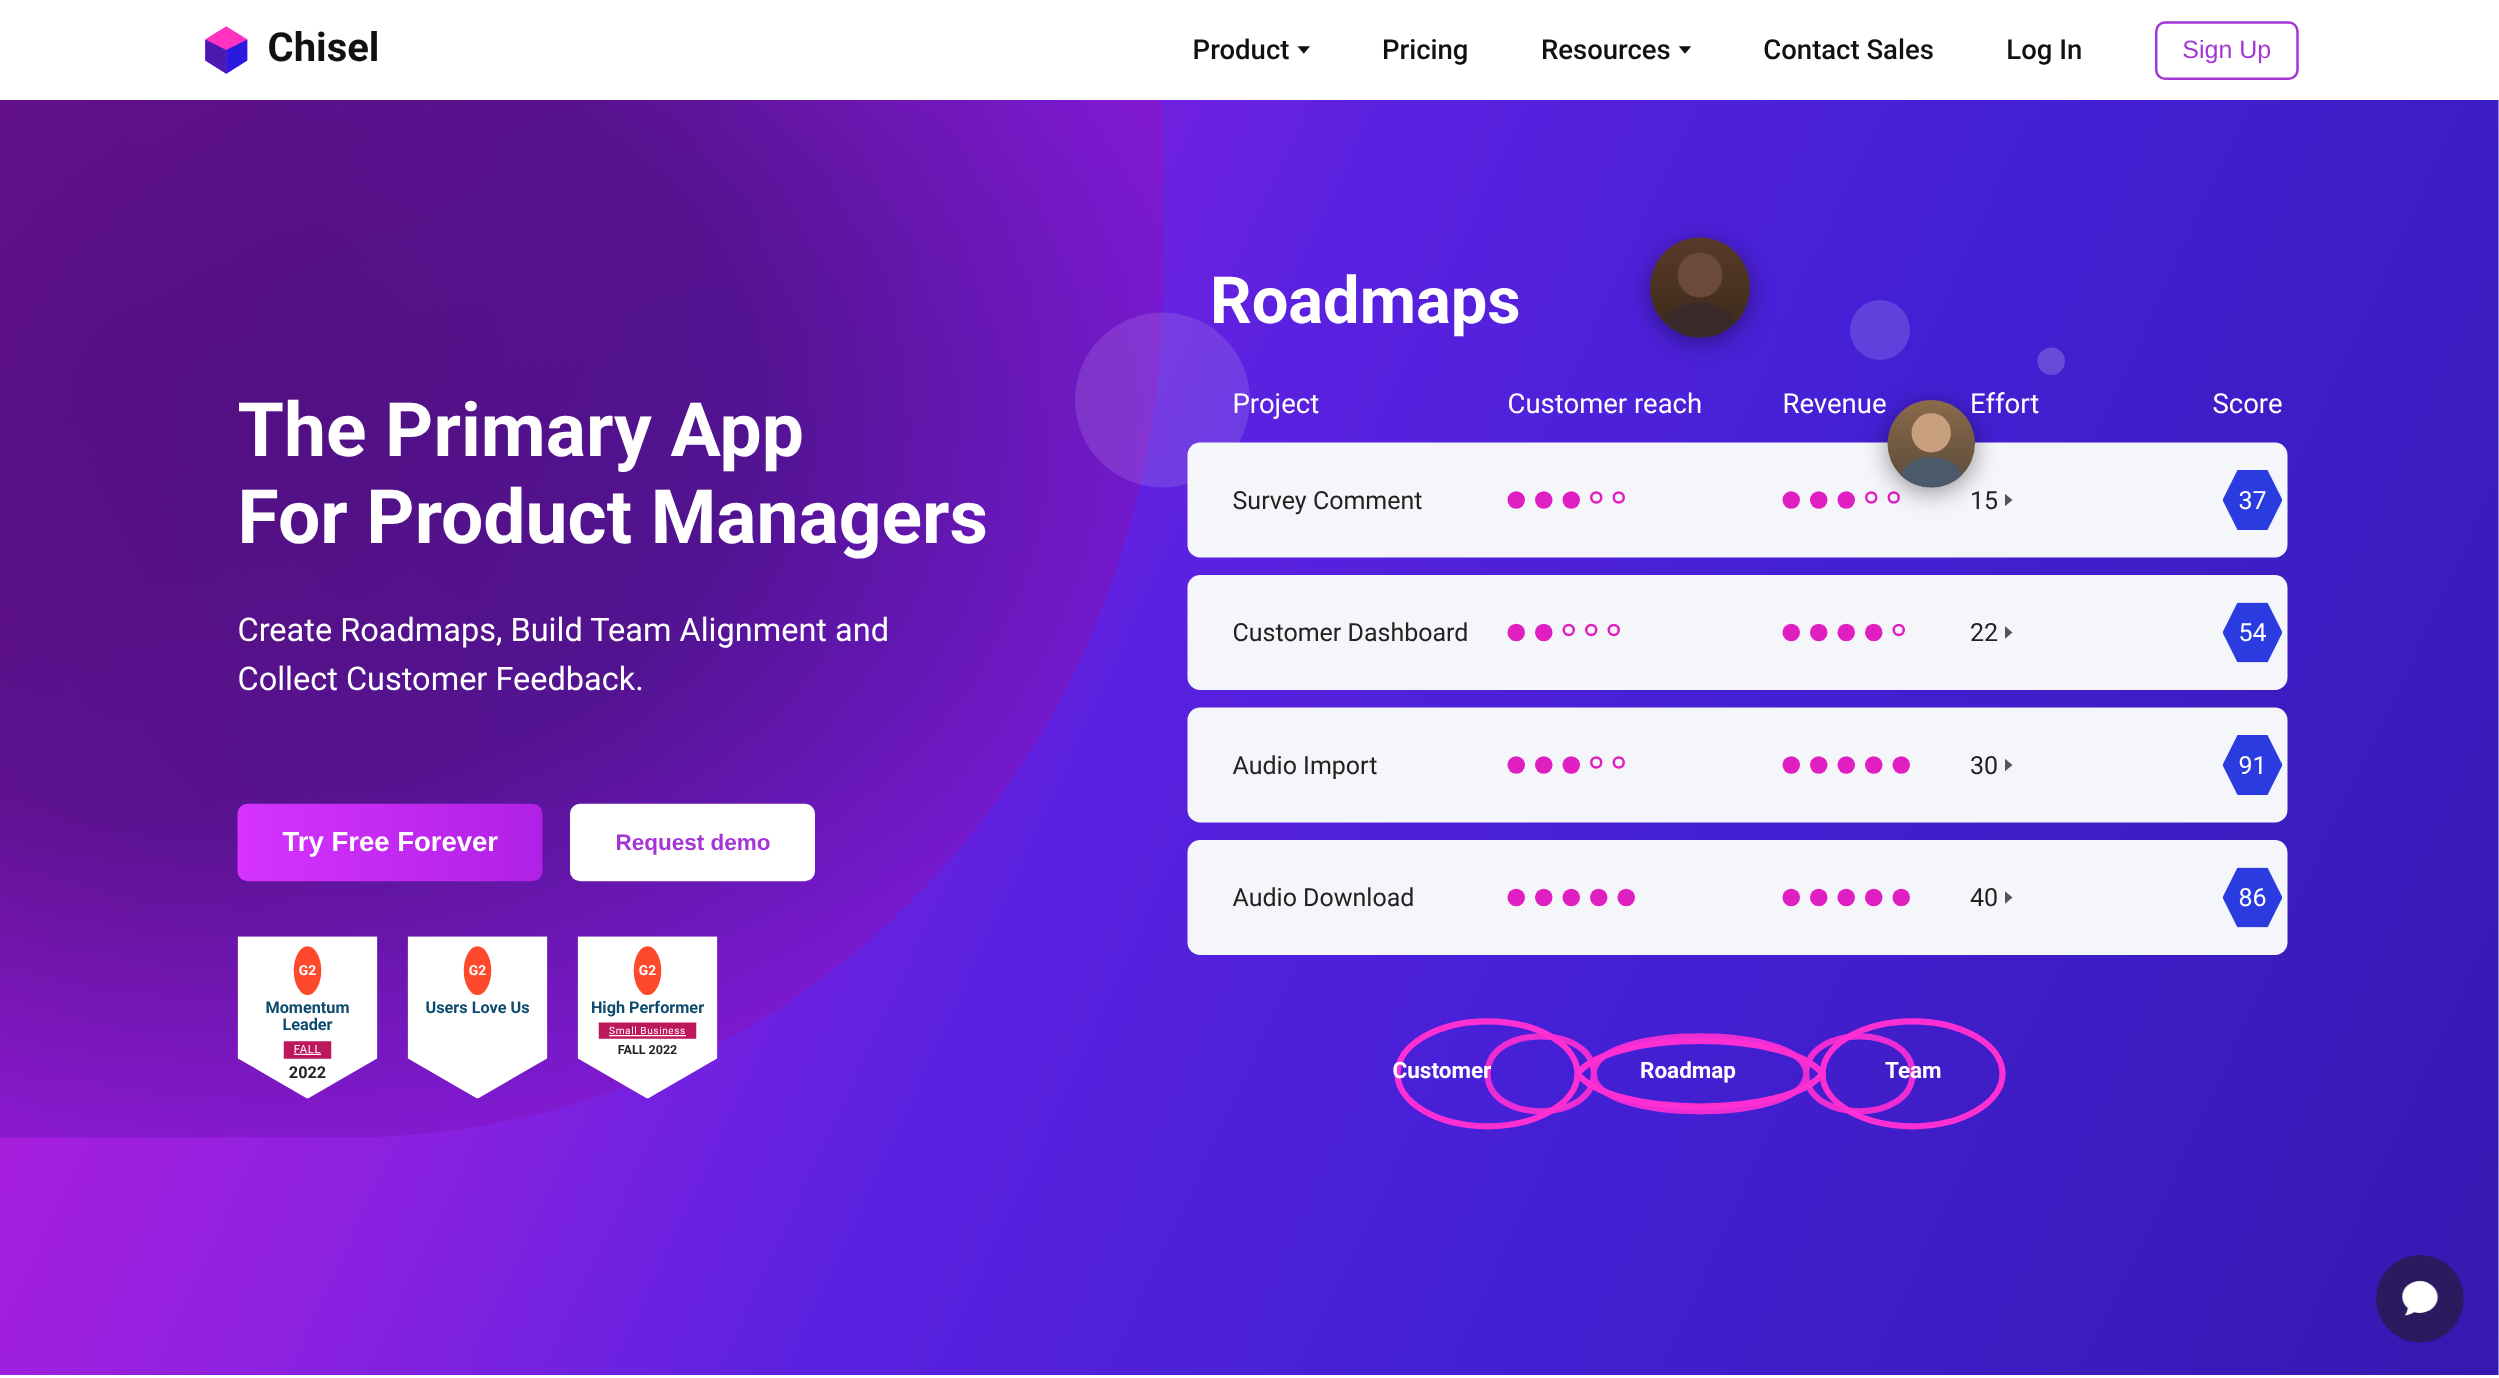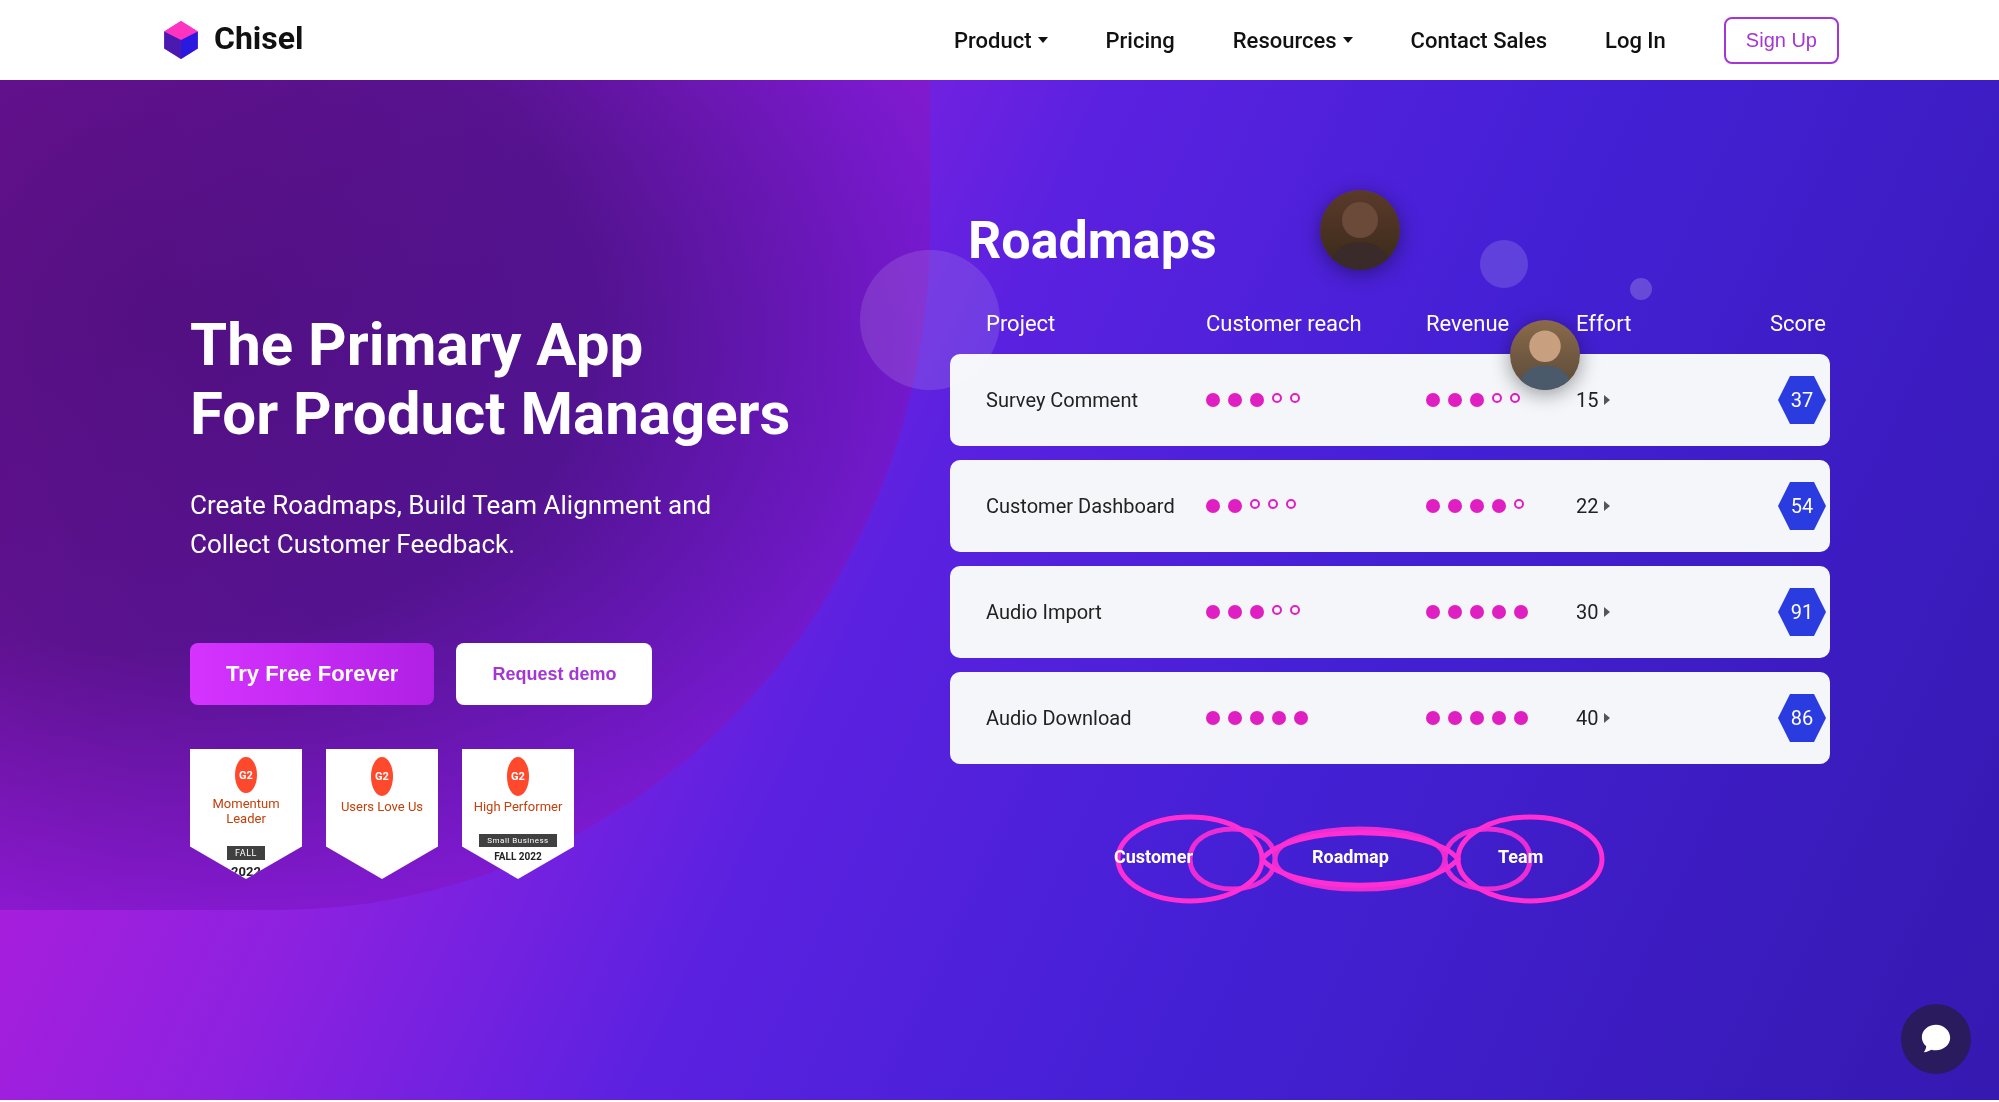--- a/index.html
+++ b/index.html
@@ -131,22 +131,22 @@
   flex-direction: column;
   align-items: center;
   padding-top: 8px;
   clip-path: polygon(0 0, 100% 0, 100% 75%, 50% 100%, 0 75%);
 }
 .badge-g2 {
   width: 22px; height: 39px; border-radius: 50%; background: #ff492c;
   display: flex; align-items: center; justify-content: center;
   color: #fff; font-size: 11px; font-weight: 700; margin-bottom: 4px;
 }
-.badge-title { font-size: 13px; font-weight: 400; color: #c2410c; text-align: center; line-height: 1.1; padding: 0 6px; }
-.badge-ribbon { font-size: 9px; color: #fff; background: #404040; padding: 2px 8px; margin-top: 20px; letter-spacing: 0.5px; }
+.badge-title { font-size: 13px; font-weight: 700; color: #0c4a6e; text-align: center; line-height: 1.1; padding: 0 6px; }
+.badge-ribbon { font-size: 9px; color: #fff; background: #be185d; padding: 2px 8px; margin-top: 4px; letter-spacing: 0.5px; text-decoration: underline; }
 .badge-year { font-size: 13px; font-weight: 700; color: #222; margin-top: 4px; }
 
 
 .hero-right { flex: 1; position: relative; padding-top: 40px; }
 .avatar {
   position: absolute;
   width: 80px; height: 80px; border-radius: 50%;
   background: #c8b8a0;
   box-shadow: 0 4px 20px rgba(0,0,0,0.4);
   overflow: hidden;
@@ -236,21 +236,21 @@
 .infinity-svg { position: absolute; top: 0; left: 0; }
 .inf-label {
   position: absolute;
   color: #fff;
   font-size: 18px;
   font-weight: 700;
   top: 42px;
 }
 .inf-customer { left: 4px; }
 .inf-roadmap { left: 202px; }
-.inf-team { left: 388px; }
+.inf-team { left: 398px; }
 
 
 .chat-bubble {
   position: fixed;
   bottom: 28px;
   right: 28px;
   width: 70px; height: 70px;
   border-radius: 50%;
   background: #2a1a5e;
   display: flex;

